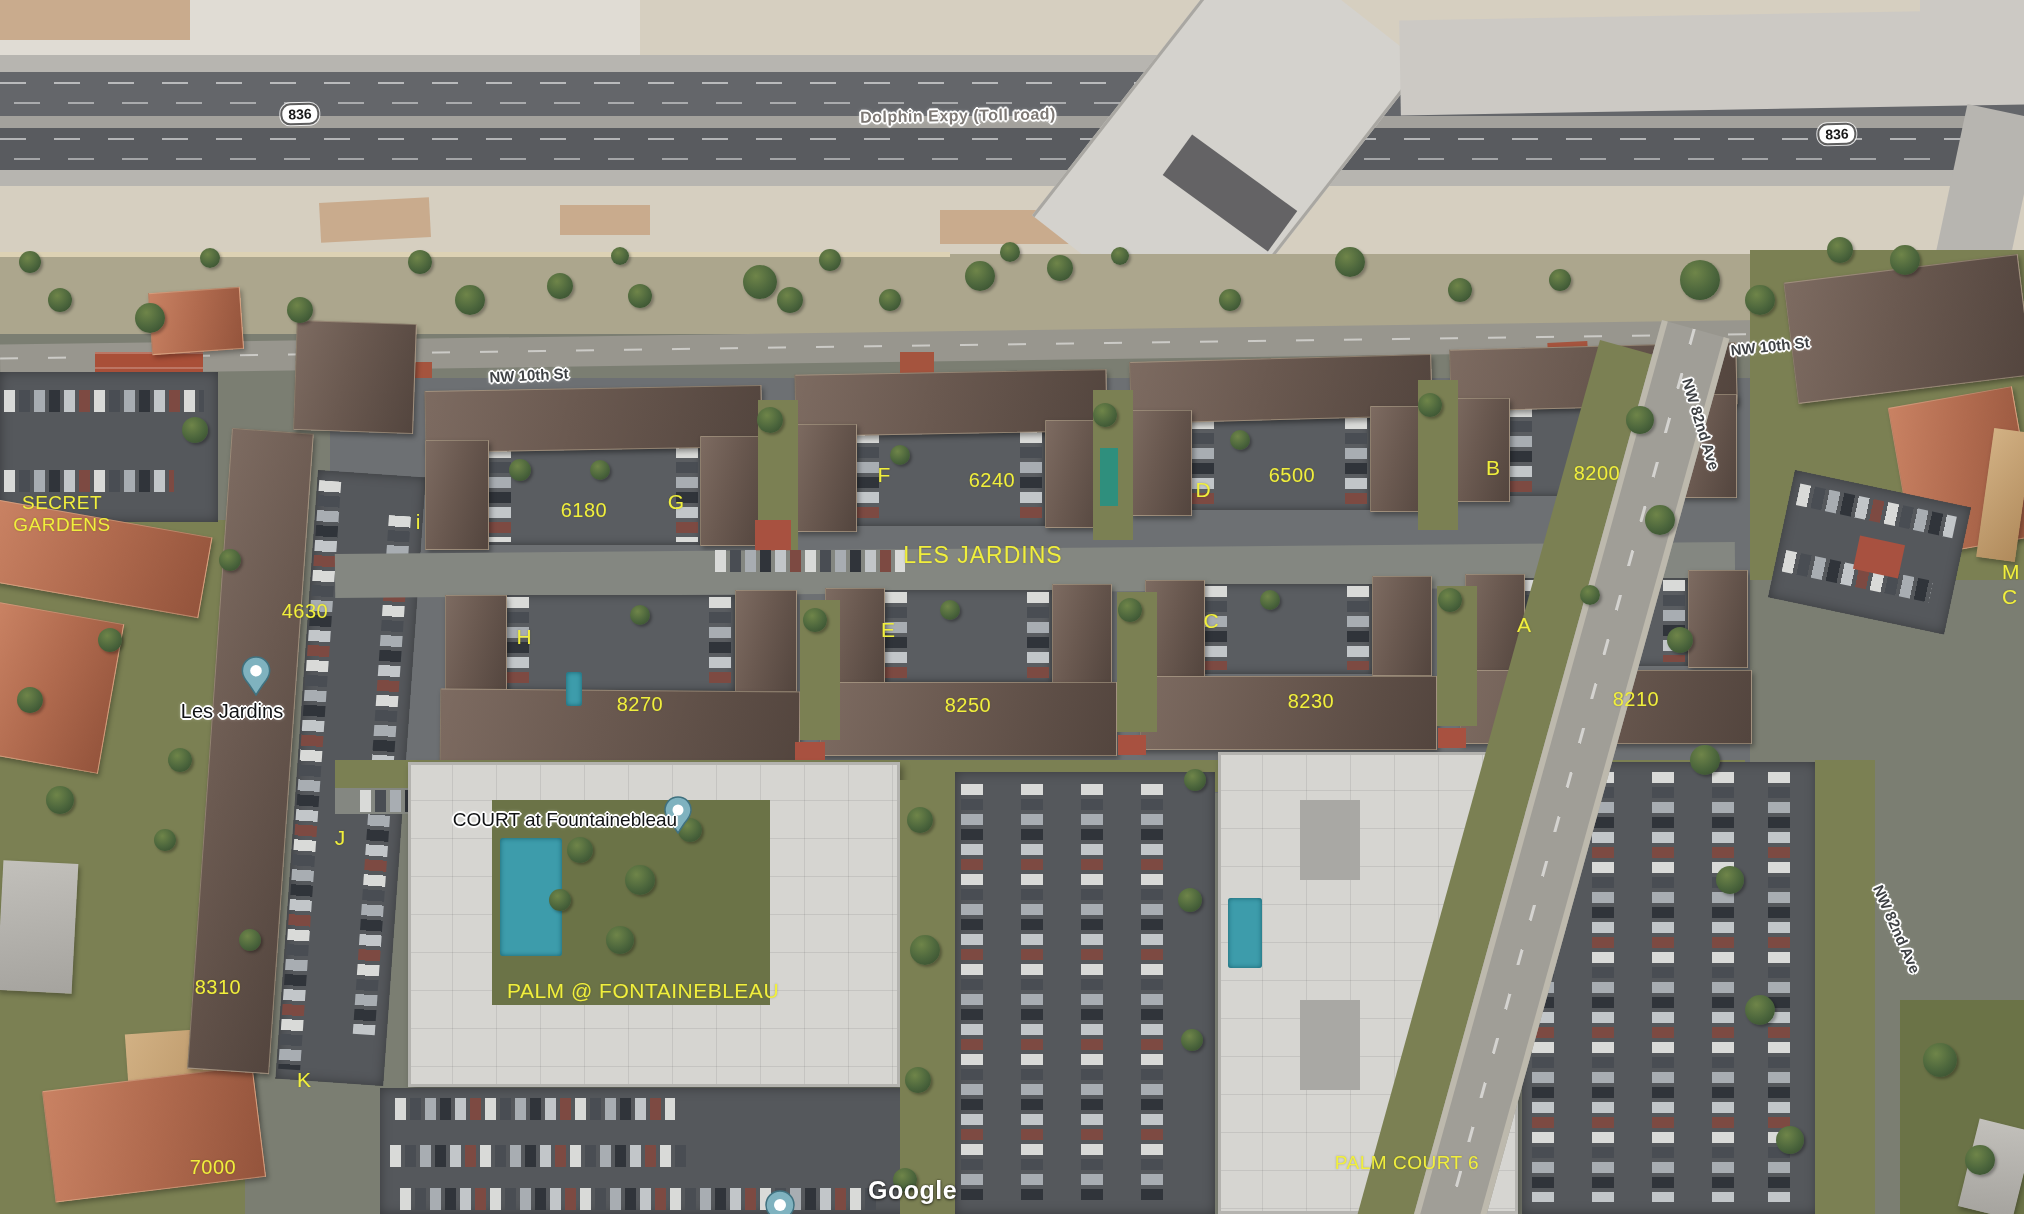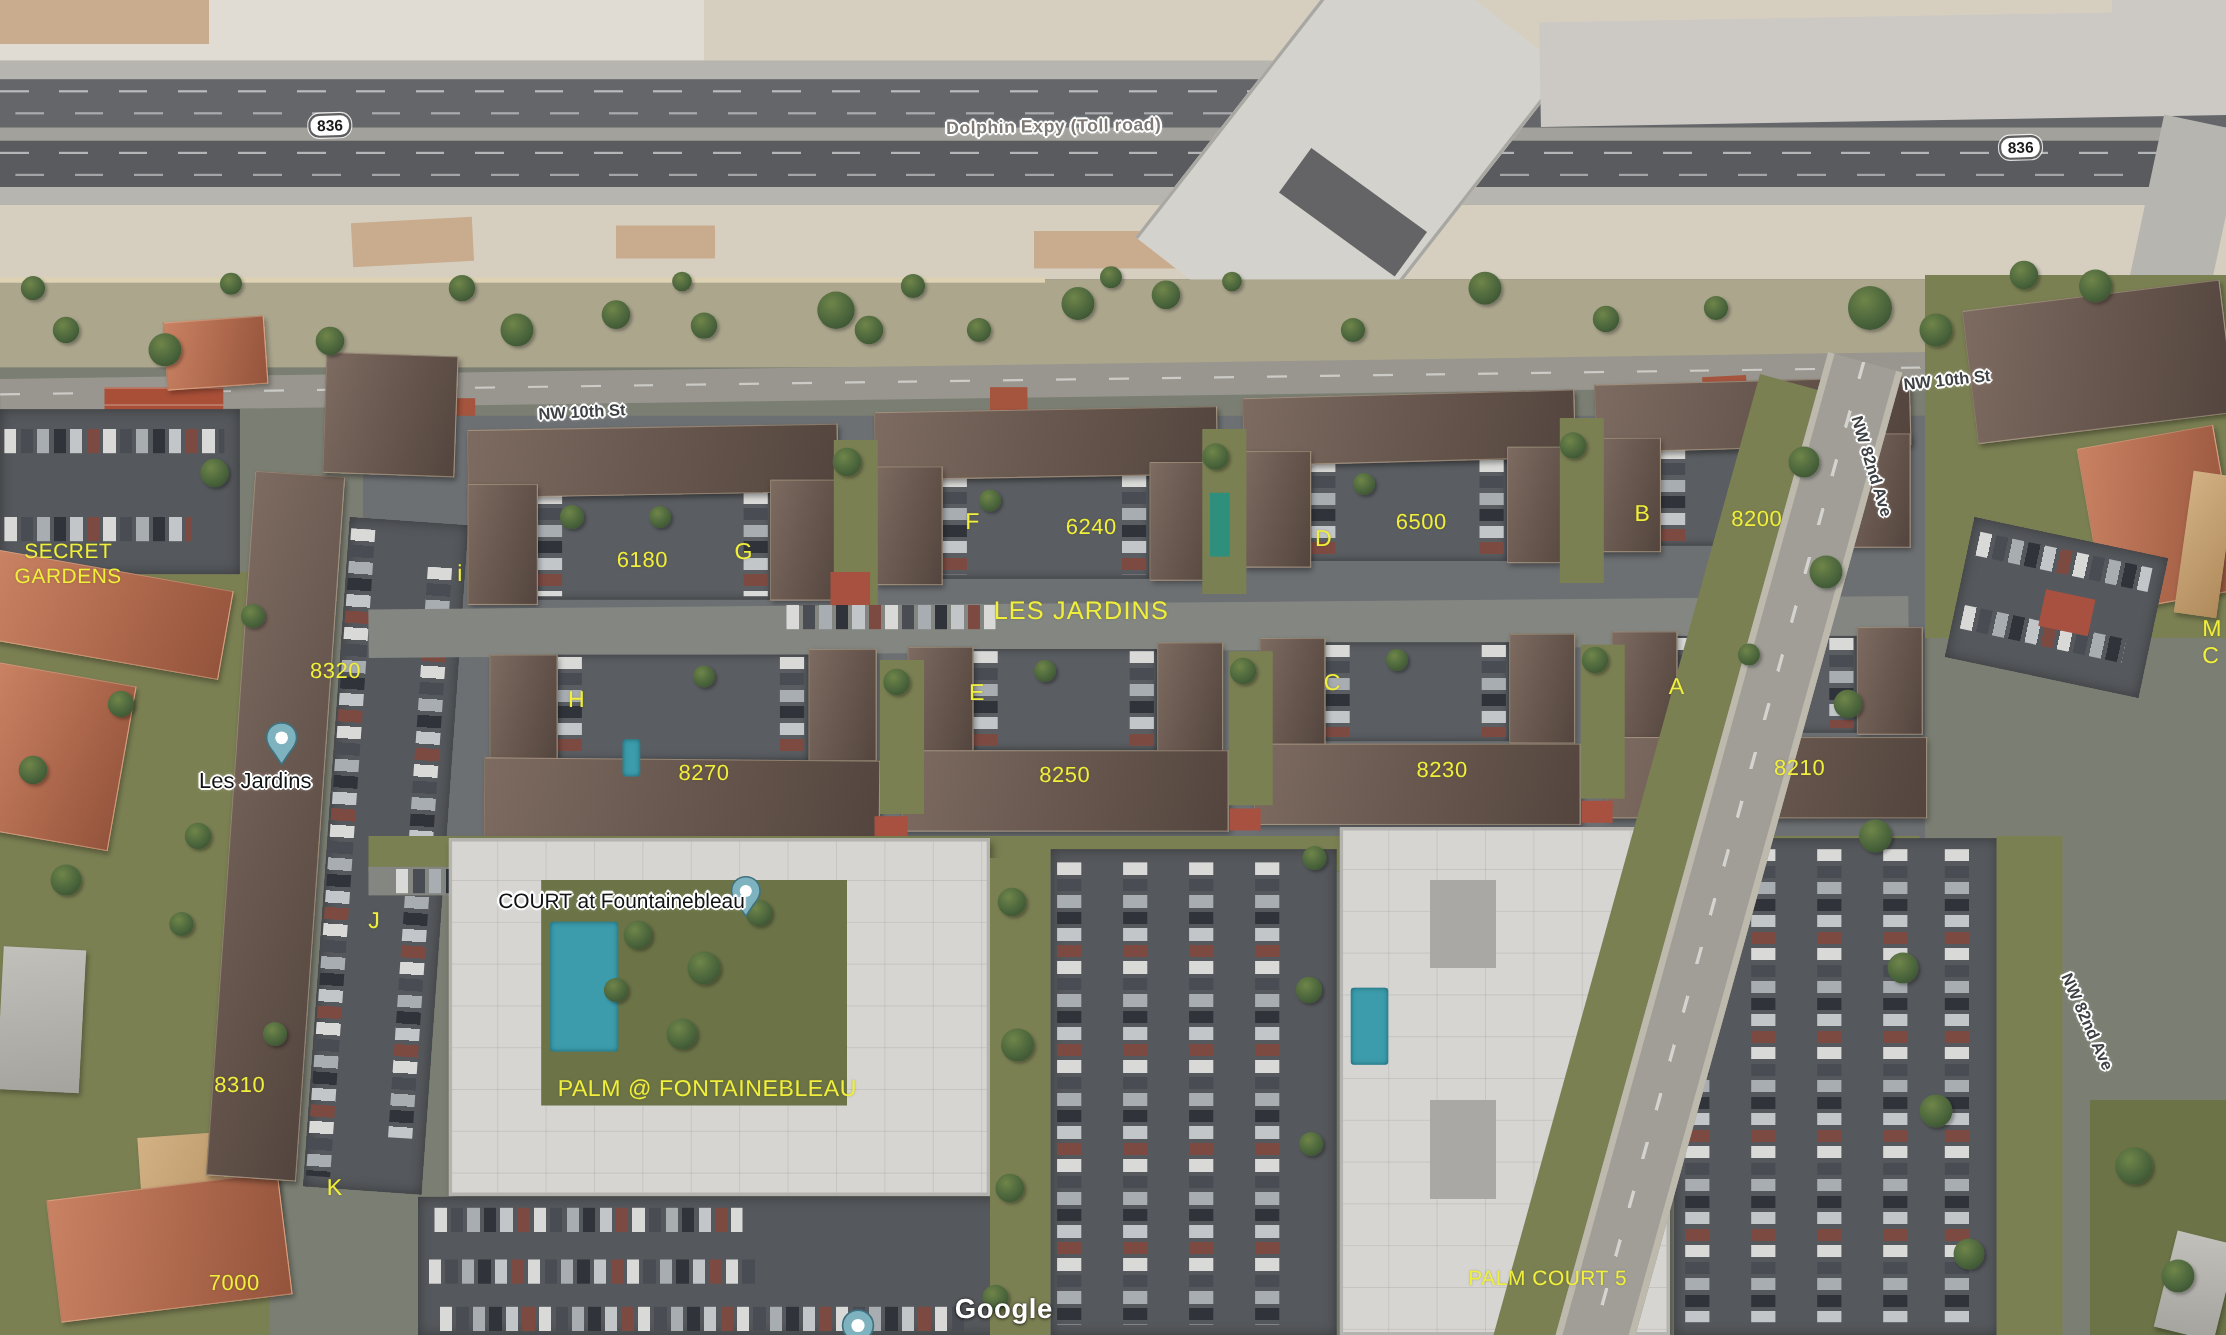--- a/index.html
+++ b/index.html
@@ -325,41 +325,41 @@
   <div class="a rlab halo" style="left:1770px;top:346px;transform:translate(-50%,-50%) rotate(-6deg);">NW 10th St</div>
   <div class="a rlab halo" style="left:1701px;top:424px;transform:translate(-50%,-50%) rotate(73deg);">NW 82nd Ave</div>
   <div class="a rlab halo" style="left:1897px;top:929px;transform:translate(-50%,-50%) rotate(66deg);">NW 82nd Ave</div>
   <div class="a shield" style="left:300px;top:114px;transform:translate(-50%,-50%) rotate(-2deg);">836</div>
   <div class="a shield" style="left:1837px;top:134px;transform:translate(-50%,-50%) rotate(-2deg);">836</div>
 
   <div class="a ylab ctr" style="left:62px;top:514px;">SECRET
 GARDENS</div>
   <div class="a ytitle ctr" style="left:983px;top:555px;">LES JARDINS</div>
   <div class="a ylab ctr" style="left:643px;top:991px;font-size:21px;">PALM @ FONTAINEBLEAU</div>
-  <div class="a ylab ctr" style="left:1407px;top:1163px;">PALM COURT 5</div>
+  <div class="a ylab ctr" style="left:1407px;top:1163px;">PALM COURT 6</div>
   <div class="a ylab" style="left:2002px;top:560px;text-align:left;font-size:21px;">M
 C</div>
 
   <span class="a yletter ctr" style="left:418px;top:522px;">i</span>
   <span class="a yletter ctr" style="left:676px;top:502px;">G</span>
   <span class="a yletter ctr" style="left:884px;top:475px;">F</span>
   <span class="a yletter ctr" style="left:1203px;top:490px;">D</span>
   <span class="a yletter ctr" style="left:1493px;top:468px;">B</span>
   <span class="a yletter ctr" style="left:524px;top:637px;">H</span>
   <span class="a yletter ctr" style="left:888px;top:630px;">E</span>
   <span class="a yletter ctr" style="left:1211px;top:621px;">C</span>
   <span class="a yletter ctr" style="left:1524px;top:625px;">A</span>
   <span class="a yletter ctr" style="left:340px;top:838px;">J</span>
   <span class="a yletter ctr" style="left:304px;top:1080px;">K</span>
 
   <span class="a yaddr ctr" style="left:584px;top:510px;">6180</span>
   <span class="a yaddr ctr" style="left:992px;top:480px;">6240</span>
   <span class="a yaddr ctr" style="left:1292px;top:475px;">6500</span>
   <span class="a yaddr ctr" style="left:1597px;top:473px;">8200</span>
-  <span class="a yaddr ctr" style="left:305px;top:611px;">8320</span>
+  <span class="a yaddr ctr" style="left:305px;top:611px;">4630</span>
   <span class="a yaddr ctr" style="left:640px;top:704px;">8270</span>
   <span class="a yaddr ctr" style="left:968px;top:705px;">8250</span>
   <span class="a yaddr ctr" style="left:1311px;top:701px;">8230</span>
   <span class="a yaddr ctr" style="left:1636px;top:699px;">8210</span>
   <span class="a yaddr ctr" style="left:218px;top:987px;">8310</span>
   <span class="a yaddr ctr" style="left:213px;top:1167px;">7000</span>
 
   <div class="a" style="left:241px;top:656px;width:30px;height:40px;">
     <svg width="30" height="40" viewBox="0 0 28 38">
         <path d="M14 1 C6.3 1 1 6.9 1 14.2 c0 5.2 3 8.9 6.6 13.1 L14 37 l6.4 -9.7 C24 23.1 27 19.4 27 14.2 27 6.9 21.7 1 14 1 Z" fill="#7fb2bf" stroke="#40717f" stroke-width="1.5"></path>

